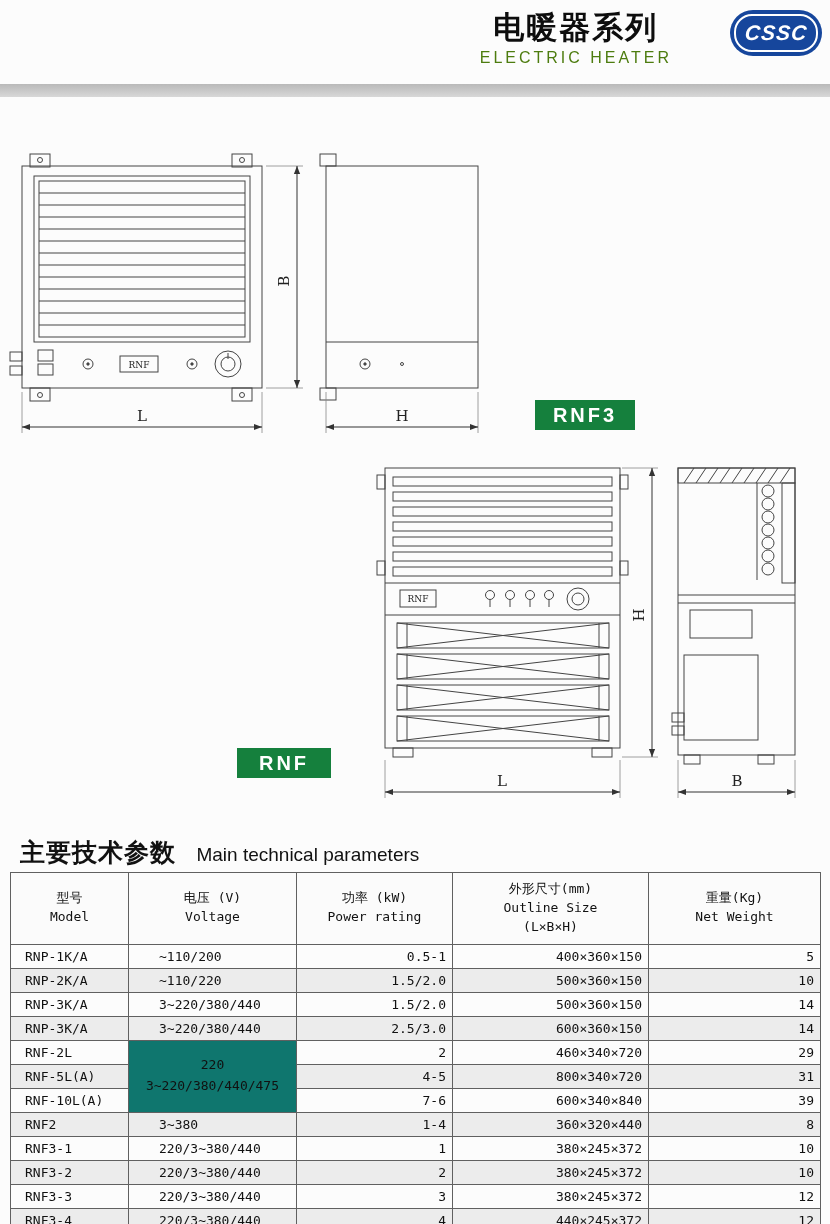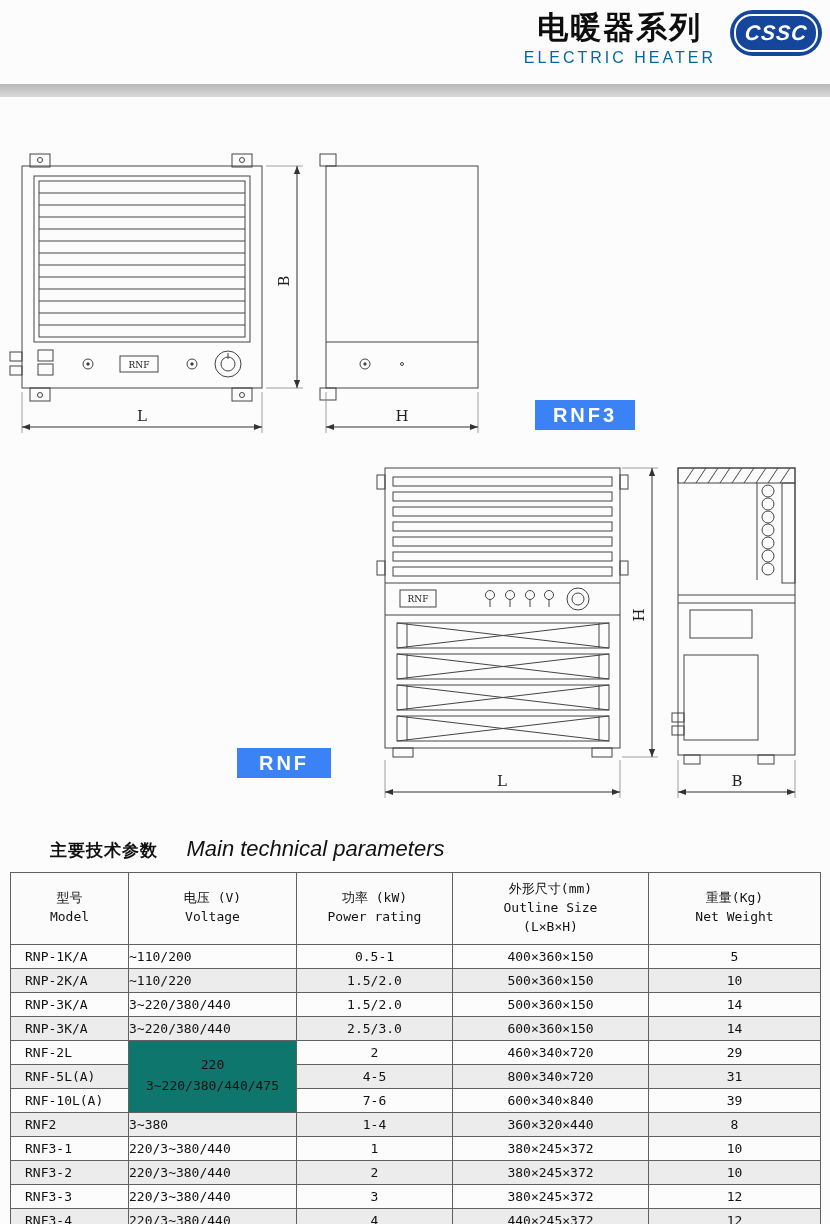--- a/index.html
+++ b/index.html
@@ -1,57 +1,57 @@
 <!DOCTYPE html>
 <html><head>
 <meta charset="utf-8">
 <style>
   * { margin:0; padding:0; box-sizing:border-box; }
   html,body { background:#ffffff; }
   body { font-family:"Liberation Sans", sans-serif; }
   .page { position:relative; width:830px; height:1224px; background:#fcfcfc; overflow:hidden; }
 
   
-  .header { position:absolute; top:10px; right:8px; display:flex; align-items:flex-start; }
+  .header { position:absolute; top:10px; right:8px; display:flex; align-items:flex-start;gap:44px; }
   .titles { text-align:center; margin-right:14px; }
   .title-cn { font-size:31px; font-weight:bold; color:#0d0d0d; letter-spacing:2px; line-height:1.15; }
-  .title-en { font-size:16px; color:#0369a1; letter-spacing:3px; margin-top:3px; }
+  .title-en { font-size:16px; color:#4d7c0f; letter-spacing:3px; margin-top:3px; }
   .logo { position:relative; width:92px; height:46px; background:#16469c; border-radius:23px; }
   .logo-inner { position:absolute; inset:4px; border:2px solid #fff; border-radius:18px;
                 display:flex; align-items:center; justify-content:center; }
   .logo-text { color:#fff; font-weight:bold; font-style:italic; font-size:21px; letter-spacing:1px;
                transform:skewX(-6deg); }
 
   .band { position:absolute; top:84px; left:0; width:830px; height:13px;
           background:linear-gradient(#b9b9b9,#d8d8d8); }
 
   
-  .badge { position:absolute; background:#3b82f6; color:#fff; font-size:20px; font-weight:bold;
+  .badge { position:absolute; background:#15803d; color:#fff; font-size:20px; font-weight:bold;
            letter-spacing:3px; display:flex; align-items:center; justify-content:center; }
   .badge-rnf3 { left:535px; top:400px; width:100px; height:30px; }
   .badge-rnf  { left:237px; top:748px; width:94px;  height:30px; }
 
   .drawing { position:absolute; left:0; }
   .drawing text { font-family:"DejaVu Serif", serif; fill:#222; }
   .panel-label-text { font-family:"DejaVu Sans Mono", monospace; font-size:9px; fill:#333; }
 
   
   .section-title { position:absolute; left:20px; top:836px; color:#111; }
-  .section-cn { font-size:17px; font-weight:bold; letter-spacing:1px;margin-left:30px; }
-  .section-en { font-size:22px; margin-left:24px;font-style:italic; }
+  .section-cn { font-size:25px; font-weight:bold; letter-spacing:1px; }
+  .section-en { font-size:19px; margin-left:16px; }
 
   
   .ptable { position:absolute; top:872px; left:10px; width:810px; border-collapse:collapse;
             font-family:"DejaVu Sans Mono", monospace; font-size:13px; color:#111;
             table-layout:fixed; }
   .ptable th, .ptable td { border:1px solid #606060; }
   .ptable thead th { font-weight:normal; padding:7px 4px; line-height:1.45; background:#fbfbfb; }
-  .ptable tbody td { height:24px; padding:1px 6px; text-align:center; }
+  .ptable tbody td { height:24px; padding:1px 6px; text-align:right; }
   .ptable td.model { text-align:left; padding-left:14px; }
-  .ptable td.volt  { text-align:left; padding-left:0; }
+  .ptable td.volt  { text-align:left; padding-left:30px; }
   .ptable td.volt-merged { text-align:center; line-height:1.6; background:#0f766e; }
   .ptable tbody tr:nth-child(even) { background:#ececec; }
 </style>
 </head>
 <body>
 
 <div class="page">
 
   <div class="header">
     <div class="titles">

